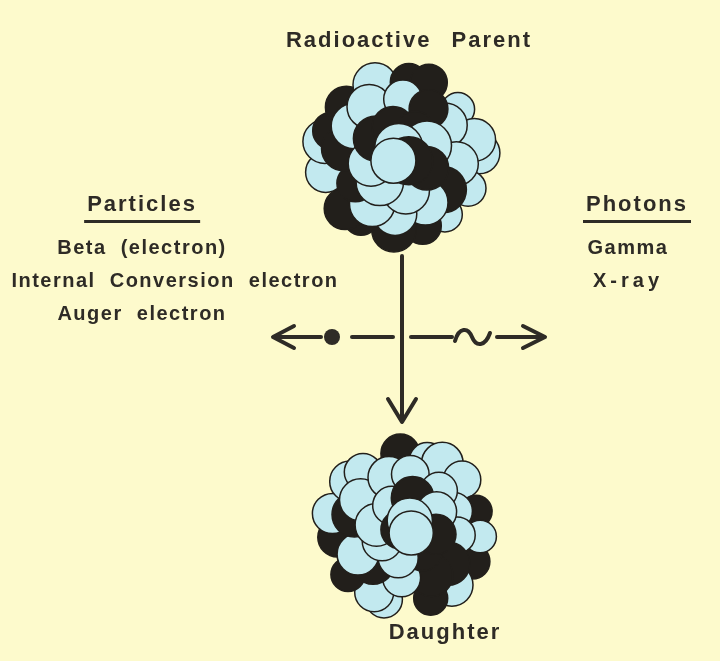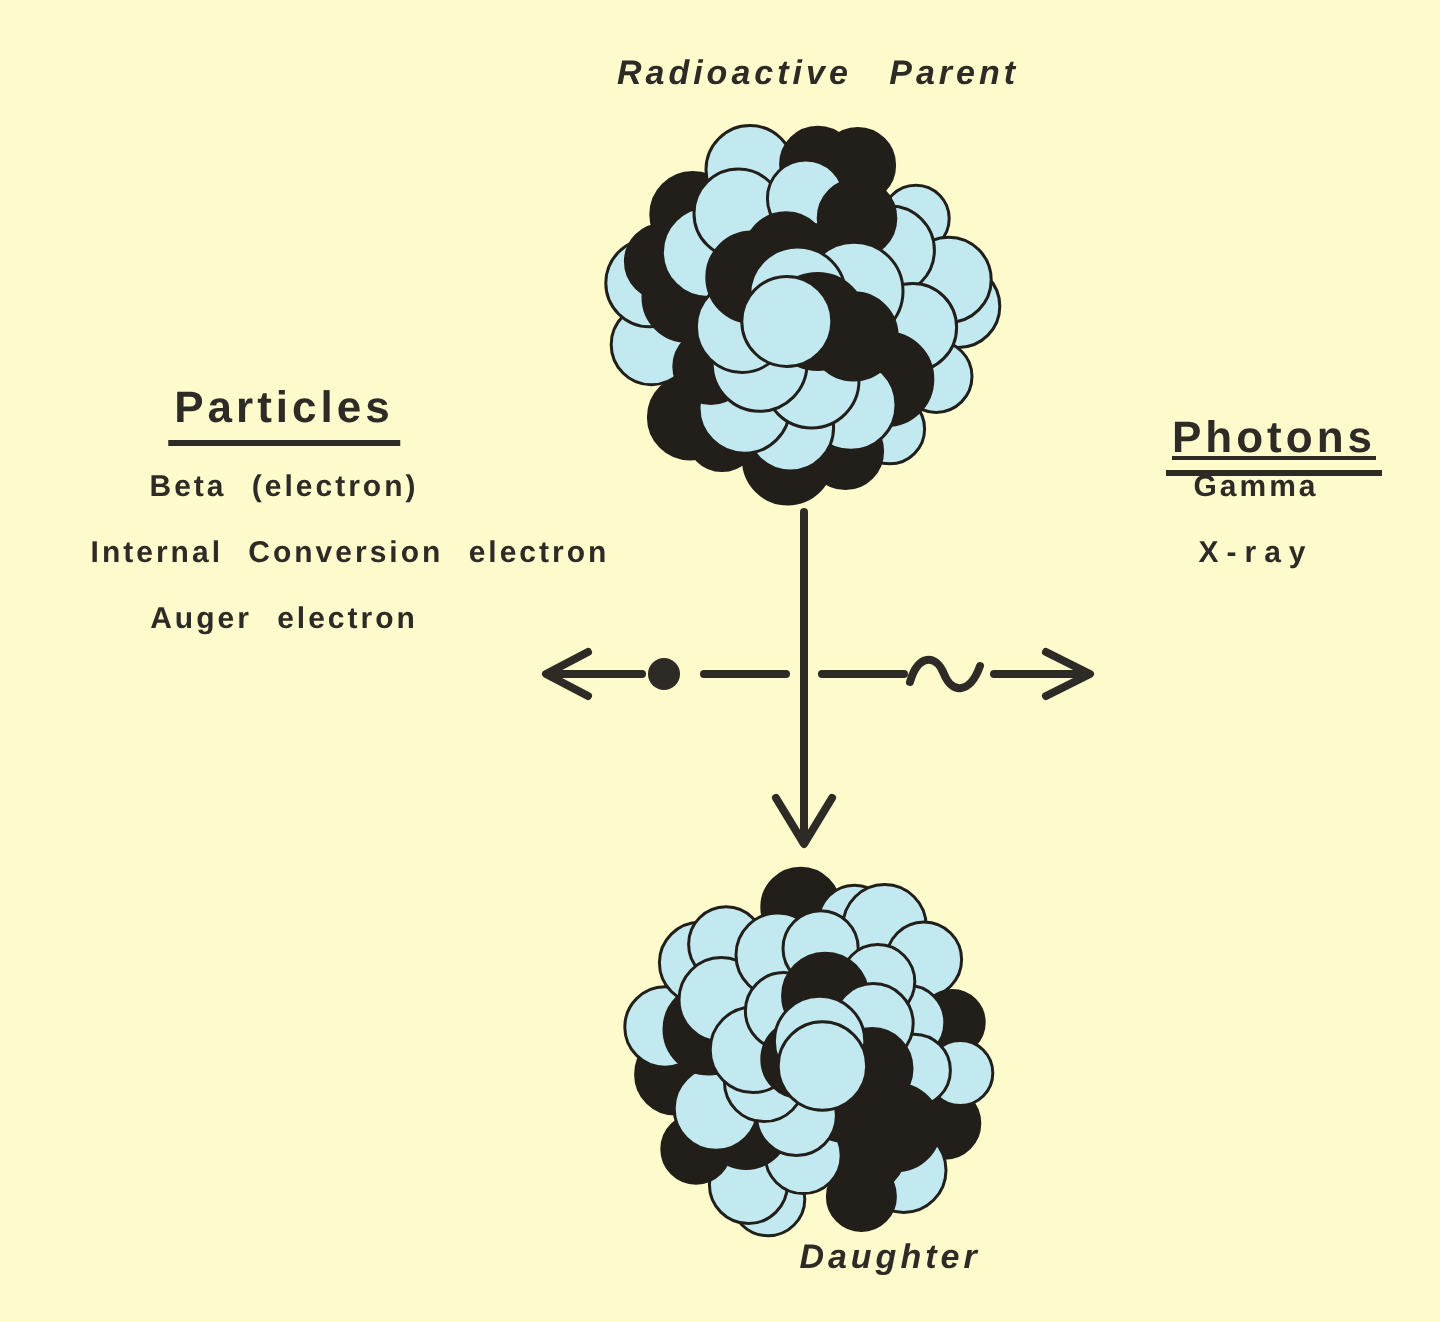--- a/index.html
+++ b/index.html
@@ -15,27 +15,27 @@
     height: 661px;
     background: var(--bg);
     overflow: hidden;
     font-family: "Liberation Sans", "DejaVu Sans", sans-serif;
   }
   .line {
     position: absolute;
     transform: translateX(-50%);
     white-space: nowrap;
     font-weight: 700;
-    font-size: 15px;
+    font-size: 20px;
     letter-spacing: 1.5px;
     word-spacing: 7px;
     color: var(--ink);
     line-height: 1.1;
   }
-  .title { font-size: 17px; letter-spacing: 2px; word-spacing: 12px; font-style: italic; }
+  .title { font-size: 22px; letter-spacing: 2px; word-spacing: 12px; }
   .heading {
     font-size: 22px;
     letter-spacing: 2px;
     border-bottom: 3px solid var(--ink);
     padding: 0 3px 4px 3px;
   }
   .xray { letter-spacing: 4px; }
   svg.nucleus { position: absolute; overflow: visible; }
   svg.arrows { position: absolute; left: 0; top: 0; }
   .stroke {
@@ -93,21 +93,21 @@
       <circle cx="-1.2" cy="-8.5" r="24.0" fill="#c2e9ef" stroke="#221f1b" stroke-width="1.5"></circle>
       <circle cx="8.8" cy="4.7" r="24.0" fill="#221f1b" stroke="#221f1b" stroke-width="1.5"></circle>
       <circle cx="-6.6" cy="4.7" r="22.5" fill="#c2e9ef" stroke="#221f1b" stroke-width="1.5"></circle>
     </svg>
 
   <div class="line heading" style="left:142px; top:192px;">Particles</div>
   <div class="line" style="left:142px; top:236px;">Beta (electron)</div>
   <div class="line" style="left:175px; top:269px;">Internal Conversion electron</div>
   <div class="line" style="left:142px; top:302px;text-align:right;">Auger electron</div>
 
-  <div class="line heading" style="left:637px; top:207px;text-decoration:underline;">Photons</div>
+  <div class="line heading" style="left:637px; top:192px;">Photons</div>
   <div class="line" style="left:628px; top:236px;">Gamma</div>
   <div class="line xray" style="left:628px; top:269px;">X-ray</div>
 
   <svg class="arrows" width="720" height="661" viewBox="0 0 720 661">
 
     <g>
       <path class="stroke" d="M402,256 L402,418"></path>
       <path class="stroke" d="M388,399 L402,422 L416,399"></path>
     </g>
 

